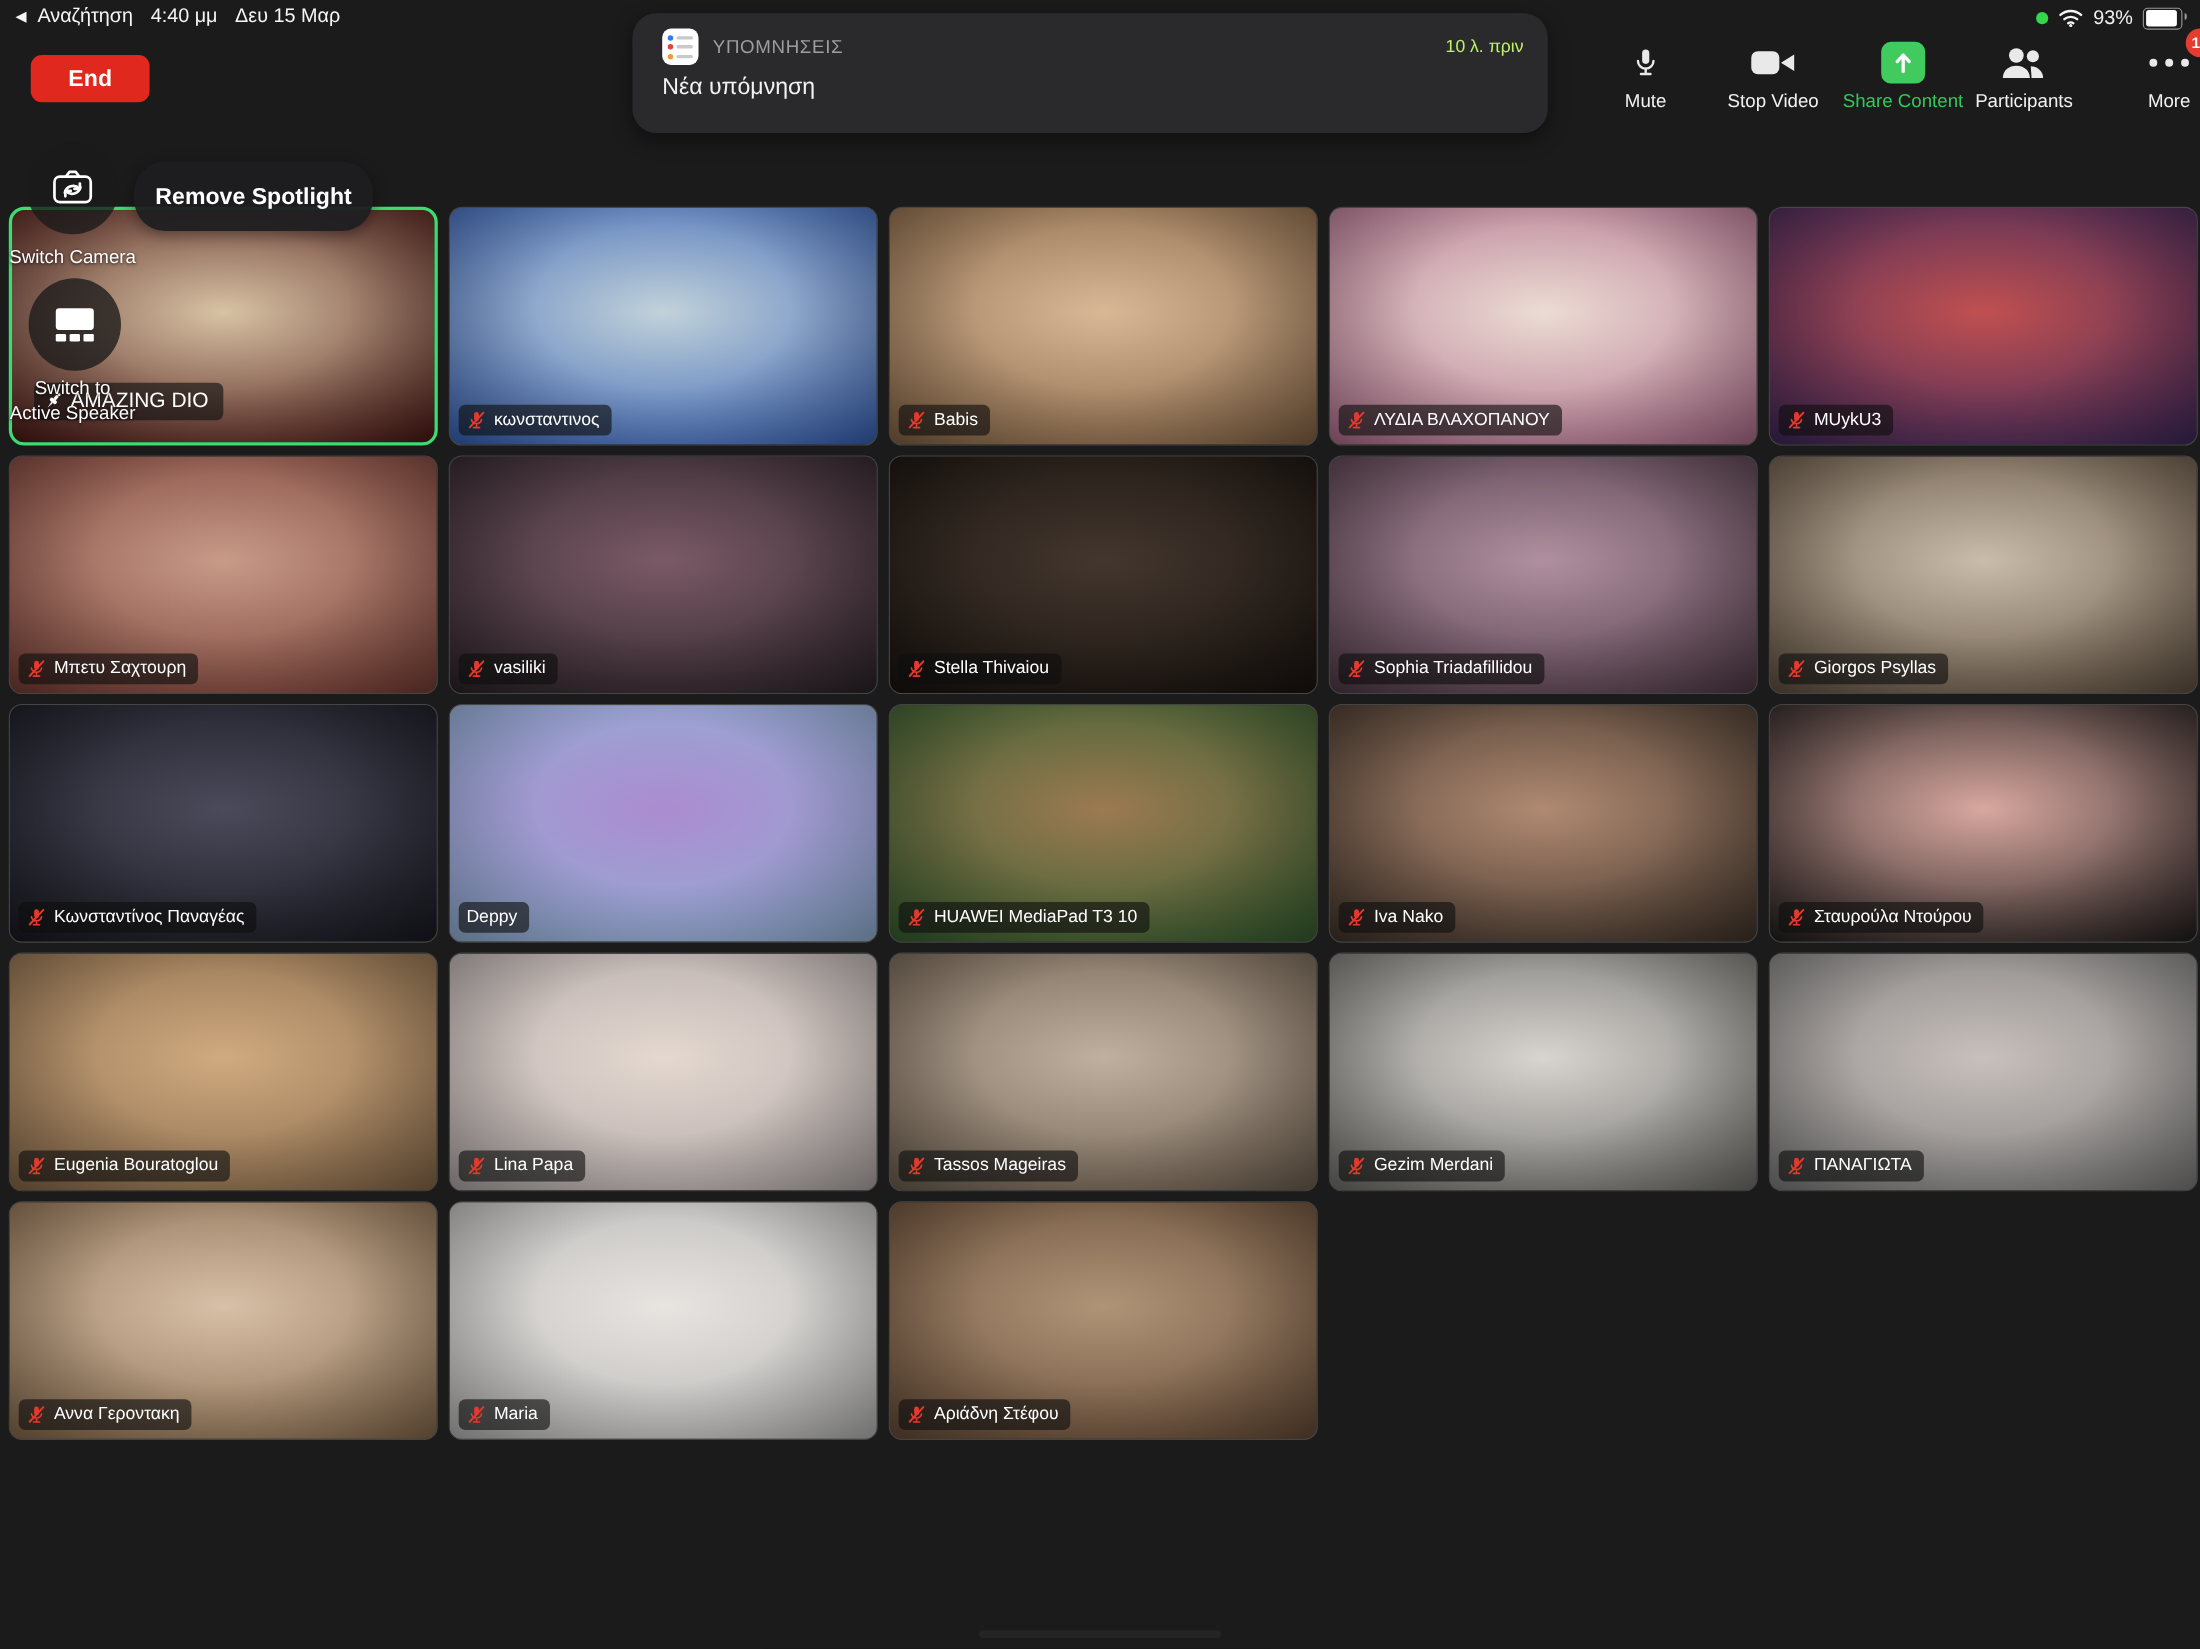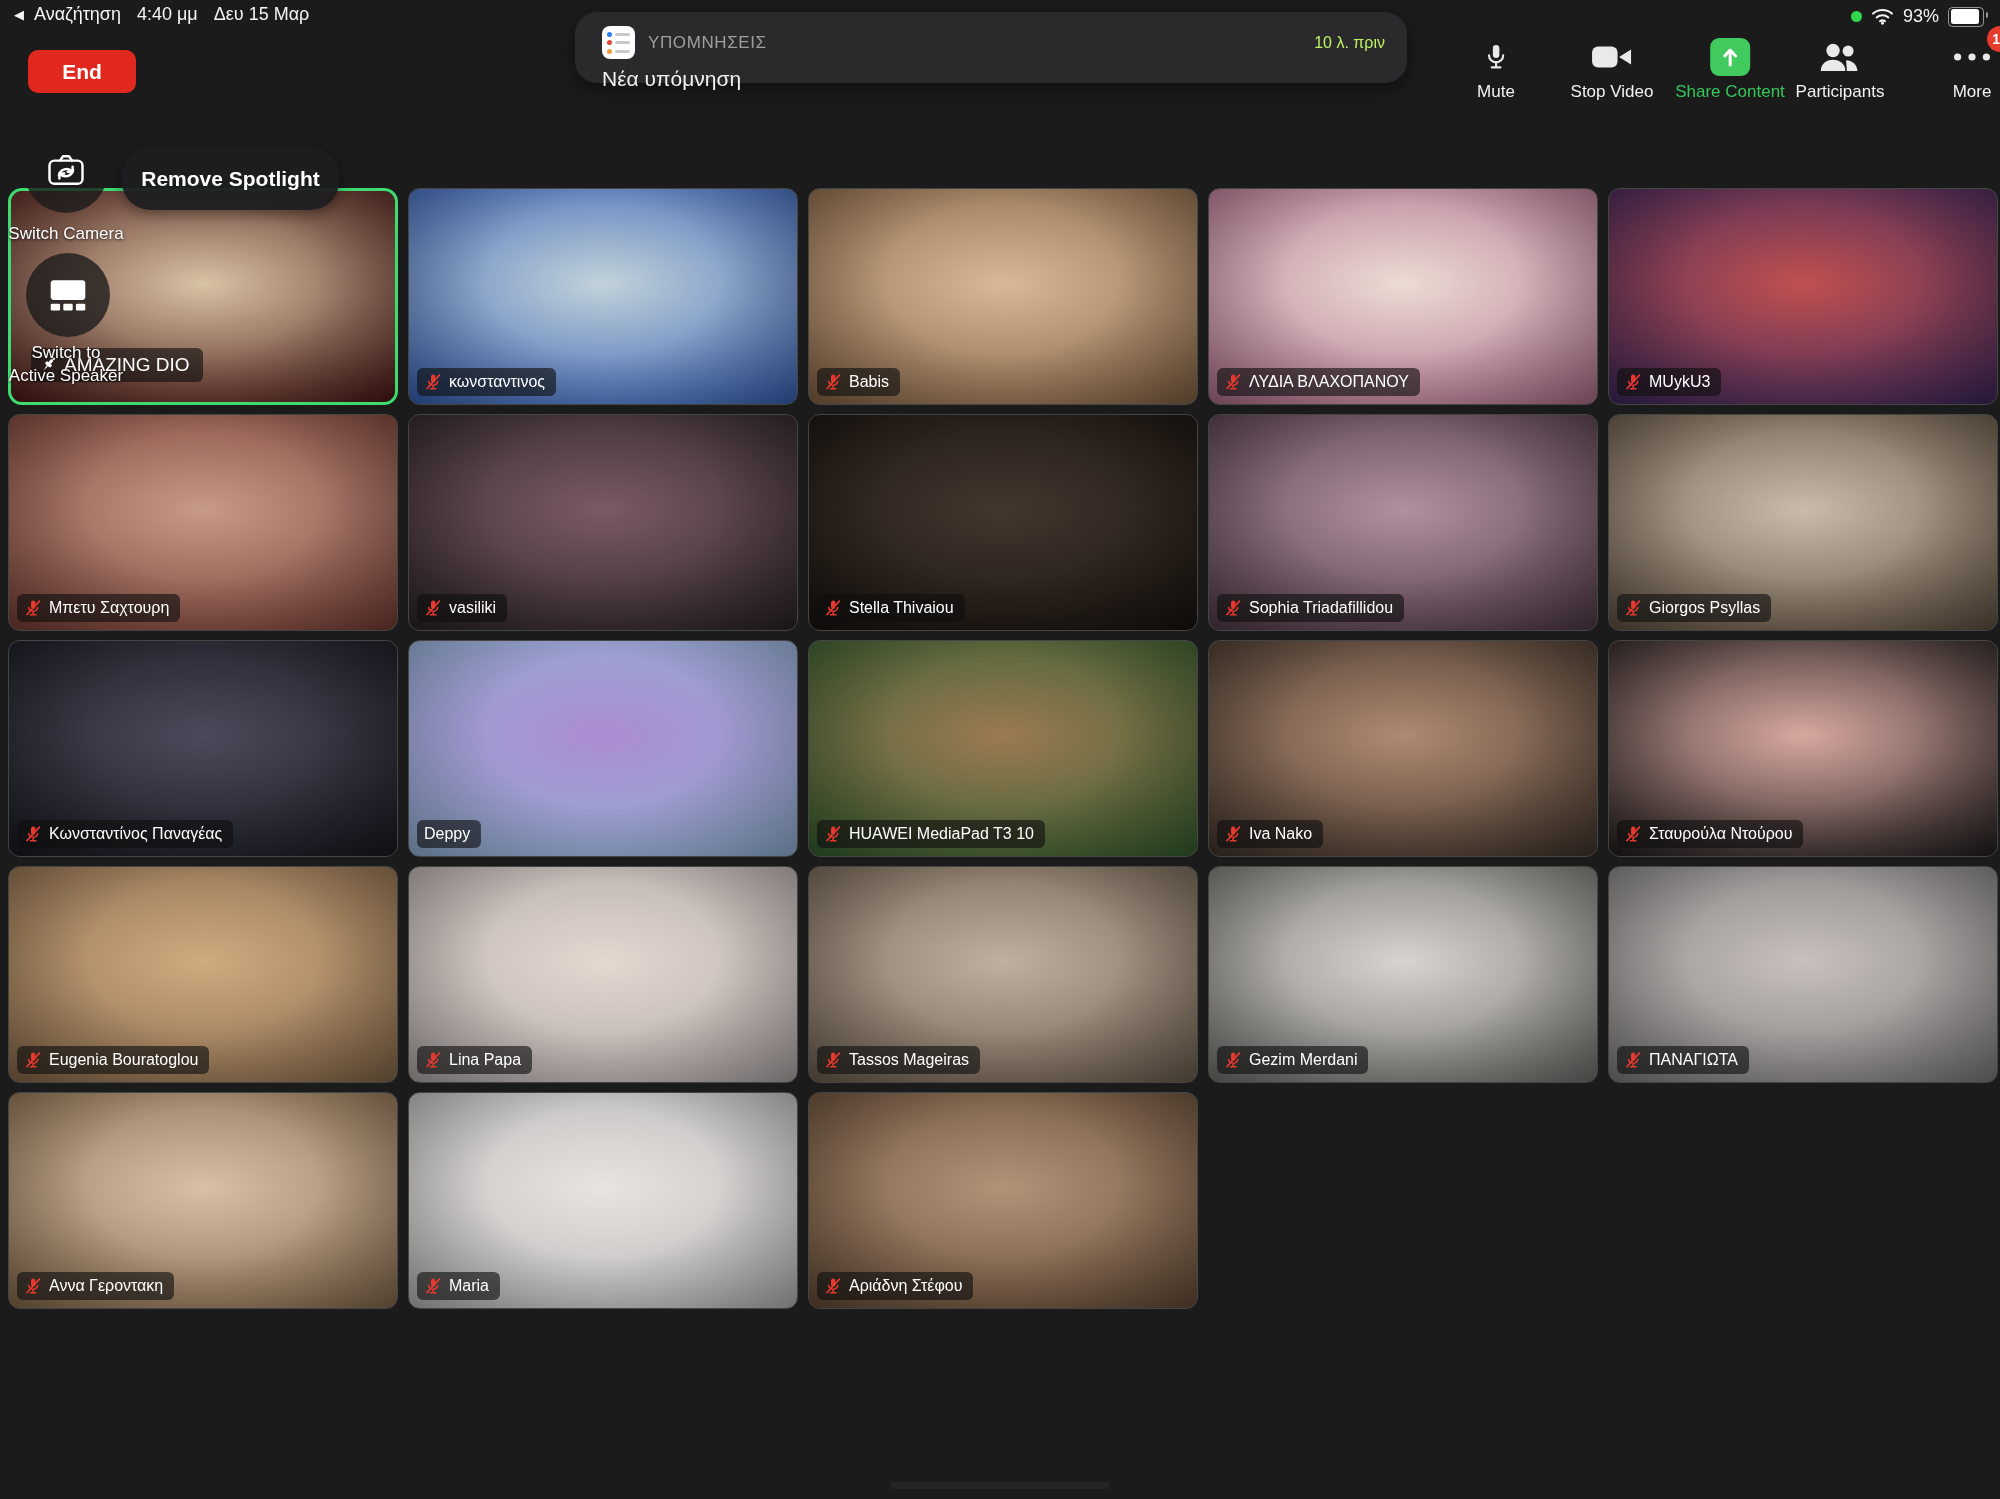--- a/index.html
+++ b/index.html
@@ -18,21 +18,21 @@
   .batt-nub{position:absolute;right:-5px;top:4px;width:2.5px;height:6px;background:rgba(255,255,255,.55);
             border-radius:0 2px 2px 0;}
   .pct{font-size:18px;font-weight:500;}
 
   
   .end-btn{position:absolute;left:28px;top:50px;width:108px;height:43px;background:#e0281e;
            border:none;border-radius:10px;color:#fff;font-weight:bold;font-size:21px;
            font-family:inherit;display:flex;align-items:center;justify-content:center;cursor:pointer;}
 
   
-  .banner{position:absolute;left:575px;top:12px;width:832px;height:71px;background:rgba(43,43,45,.96);
+  .banner{position:absolute;left:575px;top:12px;width:832px;height:109px;background:rgba(43,43,45,.96);
           border-radius:22px;box-shadow:0 6px 18px rgba(0,0,0,.45);padding:14px 22px 0 27px;
           box-sizing:border-box;}
   .banner-row{display:flex;align-items:center;gap:13px;}
   .rem-icon{width:33px;height:33px;background:#fff;border-radius:8px;display:flex;flex-direction:column;
             justify-content:center;gap:3.5px;padding-left:5px;box-sizing:border-box;flex:0 0 auto;}
   .rem-row{display:flex;align-items:center;gap:3px;}
   .rem-dot{width:5px;height:5px;border-radius:50%;}
   .rem-line{width:15px;height:3px;border-radius:2px;background:#c9c9c9;}
   .banner-app{font-size:17px;letter-spacing:.6px;color:#9e9e9e;}
   .banner-ago{margin-left:auto;font-size:16px;color:#bef264;}

